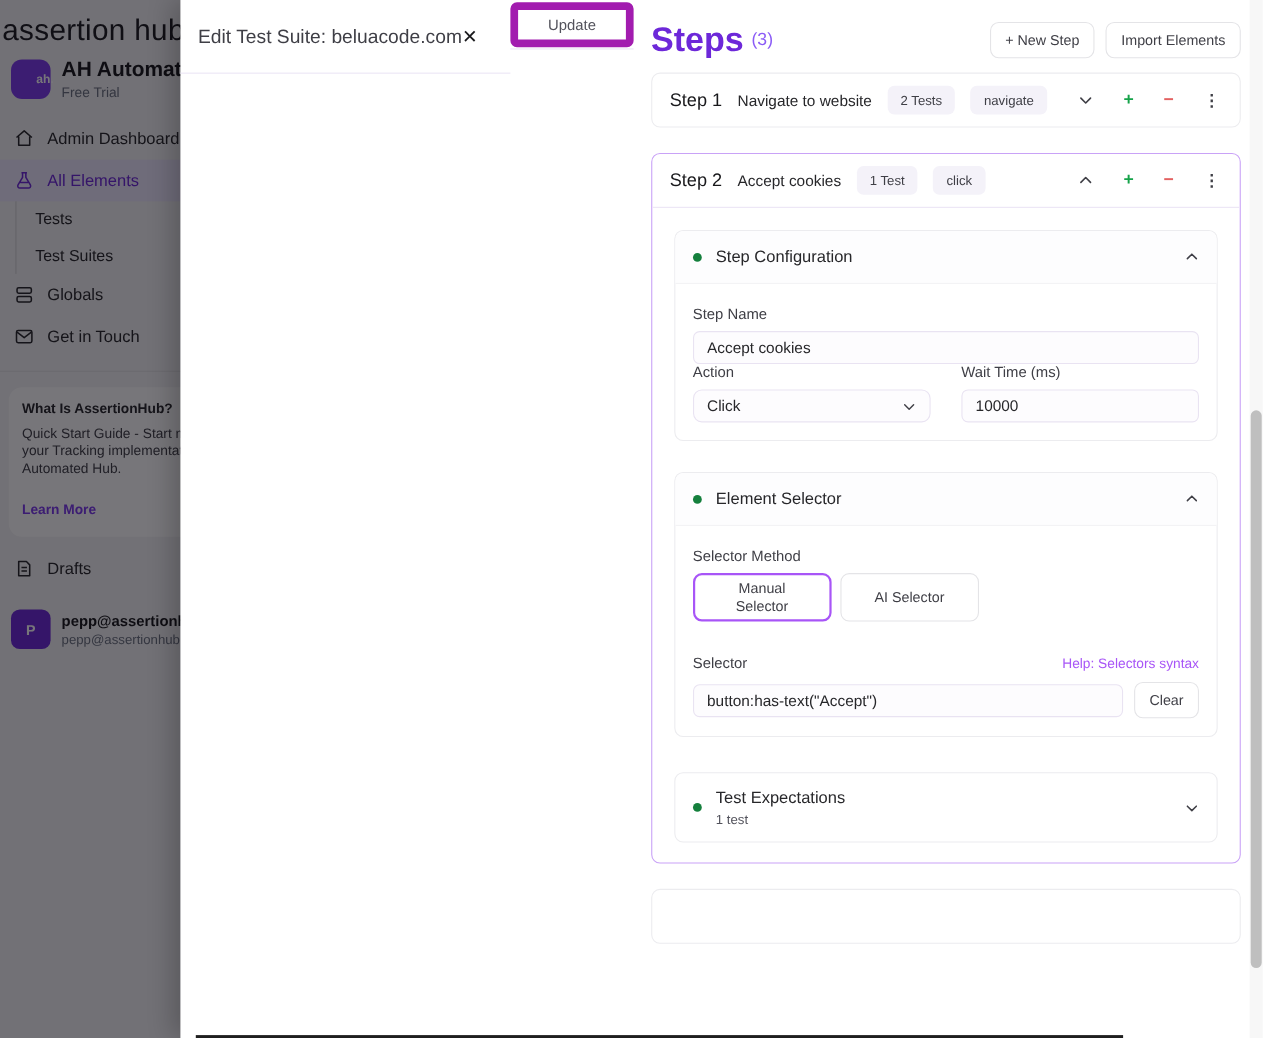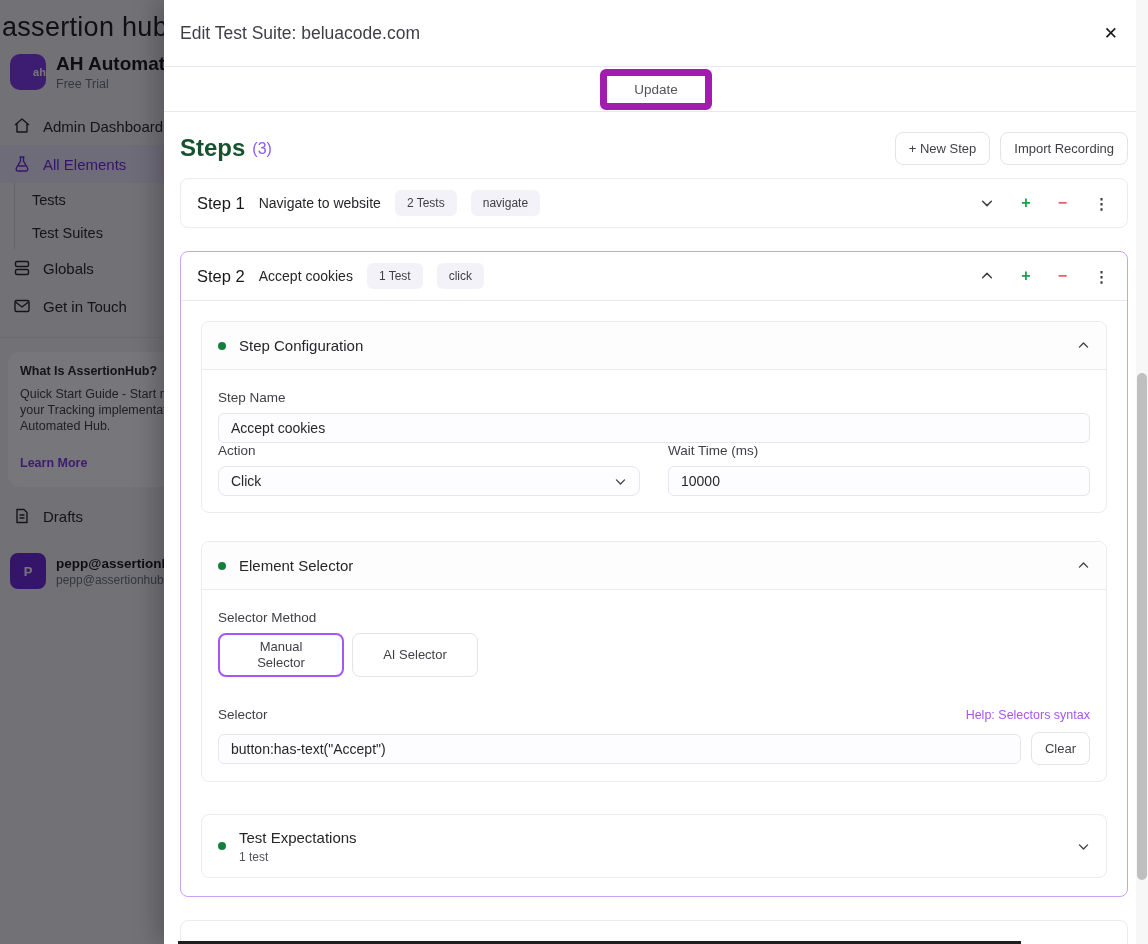--- a/index.html
+++ b/index.html
@@ -24,30 +24,30 @@
   .info-title { font-size:12.5px; font-weight:bold; color:#27272a; margin-bottom:8px; white-space:nowrap; }
   .info-line { font-size:12.5px; color:#3f3f46; line-height:16px; white-space:nowrap; }
   .learn-more { display:inline-block; margin-top:22px; font-size:12.5px; font-weight:bold; color:#7c3aed; cursor:pointer; }
   .user-row { display:flex; align-items:center; gap:10px; margin:18px 12px 0 10px; }
   .user-avatar { width:36px; height:36px; border-radius:8px; background:#6d28d9; color:#fff; font-size:13px; font-weight:bold; display:flex; align-items:center; justify-content:center; flex:0 0 36px; }
   .user-name { font-size:13.5px; font-weight:bold; color:#18181b; white-space:nowrap; }
   .user-email { font-size:12px; color:#6b7280; margin-top:2px; white-space:nowrap; }
   .sidebar-overlay { position:absolute; left:0; top:0; width:260px; height:944px; background:rgba(8,6,12,0.55); z-index:2; }
 
   
-  .modal { position:absolute; left:164px; top:0; width:984px; height:944px; background:#fff; z-index:3; box-shadow:-8px 0 22px rgba(0,0,0,.22); display:flex; flex-direction:column; }
+  .modal { position:absolute; left:164px; top:0; width:984px; height:944px; background:#fff; z-index:3; box-shadow:-8px 0 22px rgba(0,0,0,.22); display:flex; flex-direction:row; }
   .modal-header { height:67px; display:flex; align-items:center; padding:0 30px 0 16px; border-bottom:1px solid #ece5f5; flex:0 0 auto; }
   .modal-title { font-size:17.5px; color:#3f3f46; }
   .close-x { margin-left:auto; font-size:17px; color:#18181b; cursor:pointer; line-height:1; }
   .update-bar { height:45px; display:flex; align-items:center; justify-content:center; border-bottom:1px solid #ece5f5; flex:0 0 auto; }
   .btn-update { background:#fff; border:7px solid #a21caf; border-radius:6px; padding:6px 27px; font-size:13.5px; color:#52525b; font-family:inherit; cursor:pointer; }
 
   .modal-content { flex:1; padding:8px 20px 0 16px; overflow:hidden; position:relative; }
   .steps-row { display:flex; align-items:center; margin:12px 0 14px 0; height:32px; }
-  .steps-title { font-size:24px; font-weight:600; color:#14532d; }
+  .steps-title { font-size:31px; font-weight:600; color:#6d28d9; }
   .steps-count { font-size:16px; color:#8b5cf6; margin-left:7px; position:relative; top:1px; }
   .steps-actions { margin-left:auto; display:flex; gap:10px; }
   .btn-light { background:#fff; border:1px solid #e4e4e7; border-radius:8px; padding:8px 13px; font-size:13px; color:#3f3f46; font-family:inherit; cursor:pointer; white-space:nowrap; }
 
   .step-card { border:1px solid #ececef; border-radius:8px; background:#fff; margin-bottom:23px; }
   .step-card.active { border:1.5px solid #c9a2f7; }
   .step-header { height:48px; display:flex; align-items:center; gap:14px; padding:0 16px; }
   .step-label { font-size:16.5px; font-weight:400; color:#18181b; white-space:nowrap; }
   .step-name { font-size:14px; color:#27272a; white-space:nowrap; }
   .badge { background:#f4f2f9; color:#3f3f46; font-size:12px; padding:6px 12px; border-radius:6px; white-space:nowrap; }
@@ -186,21 +186,21 @@
     <button class="btn-update">Update</button>
   </div>
 
   <div class="modal-content">
 
     <div class="steps-row">
       <span class="steps-title">Steps</span>
       <span class="steps-count">(3)</span>
       <div class="steps-actions">
         <button class="btn-light">+ New Step</button>
-        <button class="btn-light">Import Recording</button>
+        <button class="btn-light">Import Elements</button>
       </div>
     </div>
 
     <div class="step-card">
       <div class="step-header">
         <span class="step-label">Step 1</span>
         <span class="step-name">Navigate to website</span>
         <span class="badge">2 Tests</span>
         <span class="badge">navigate</span>
         <div class="step-icons">

